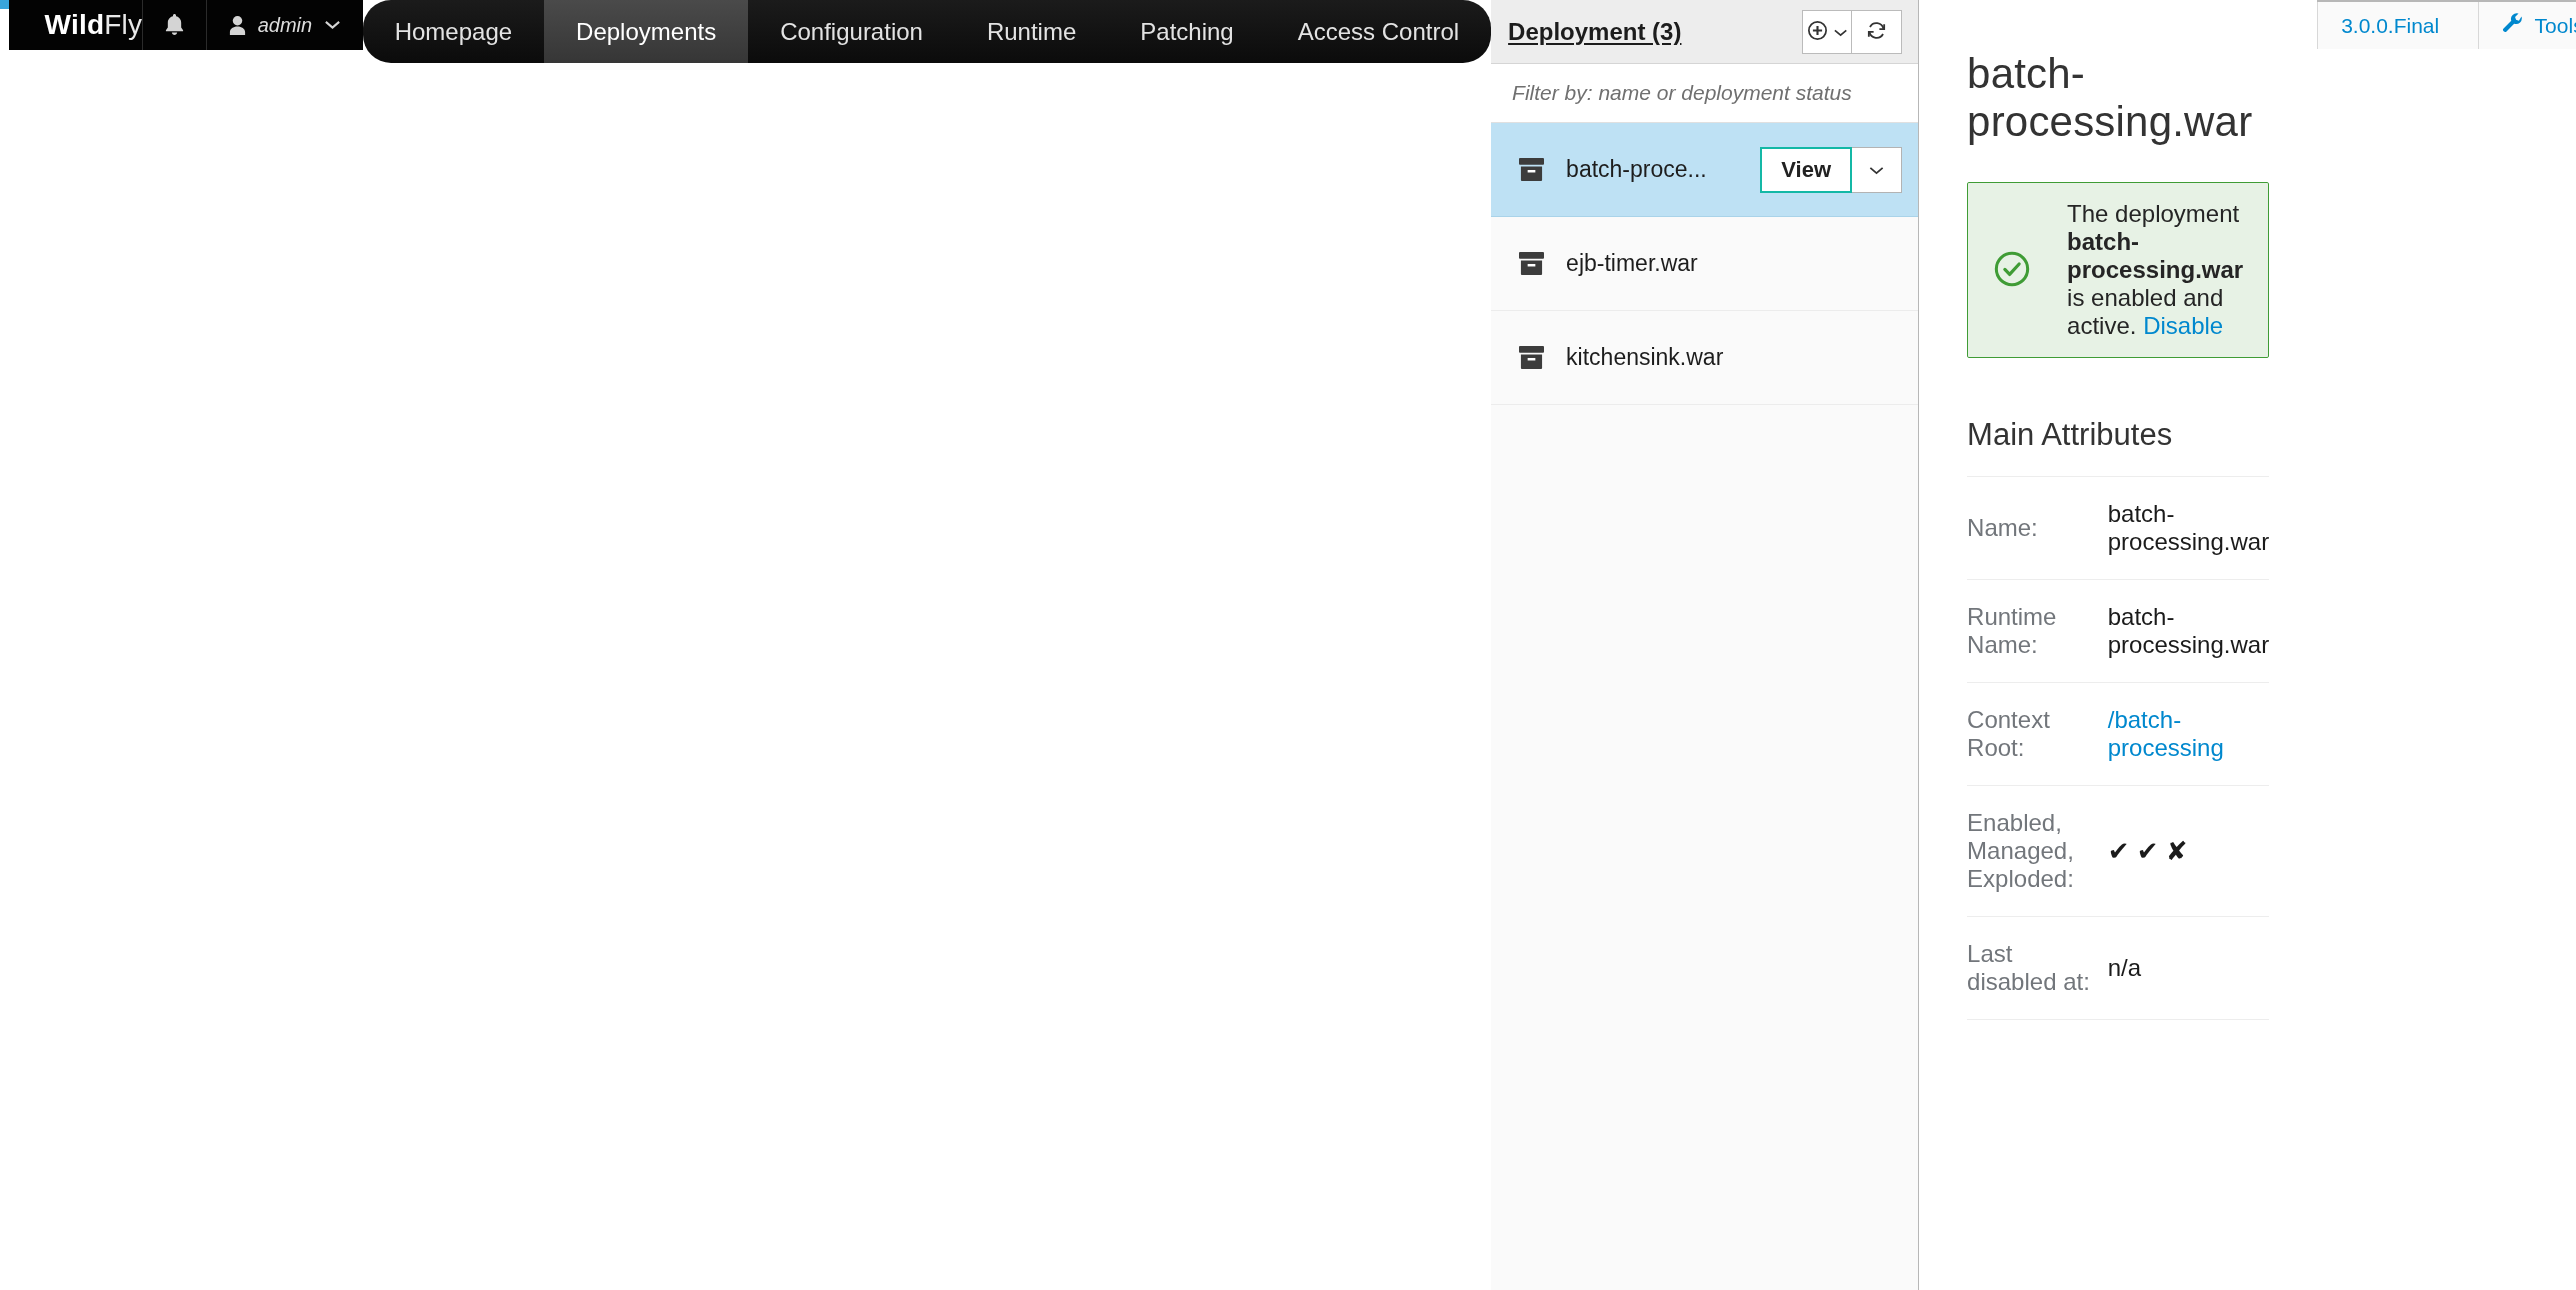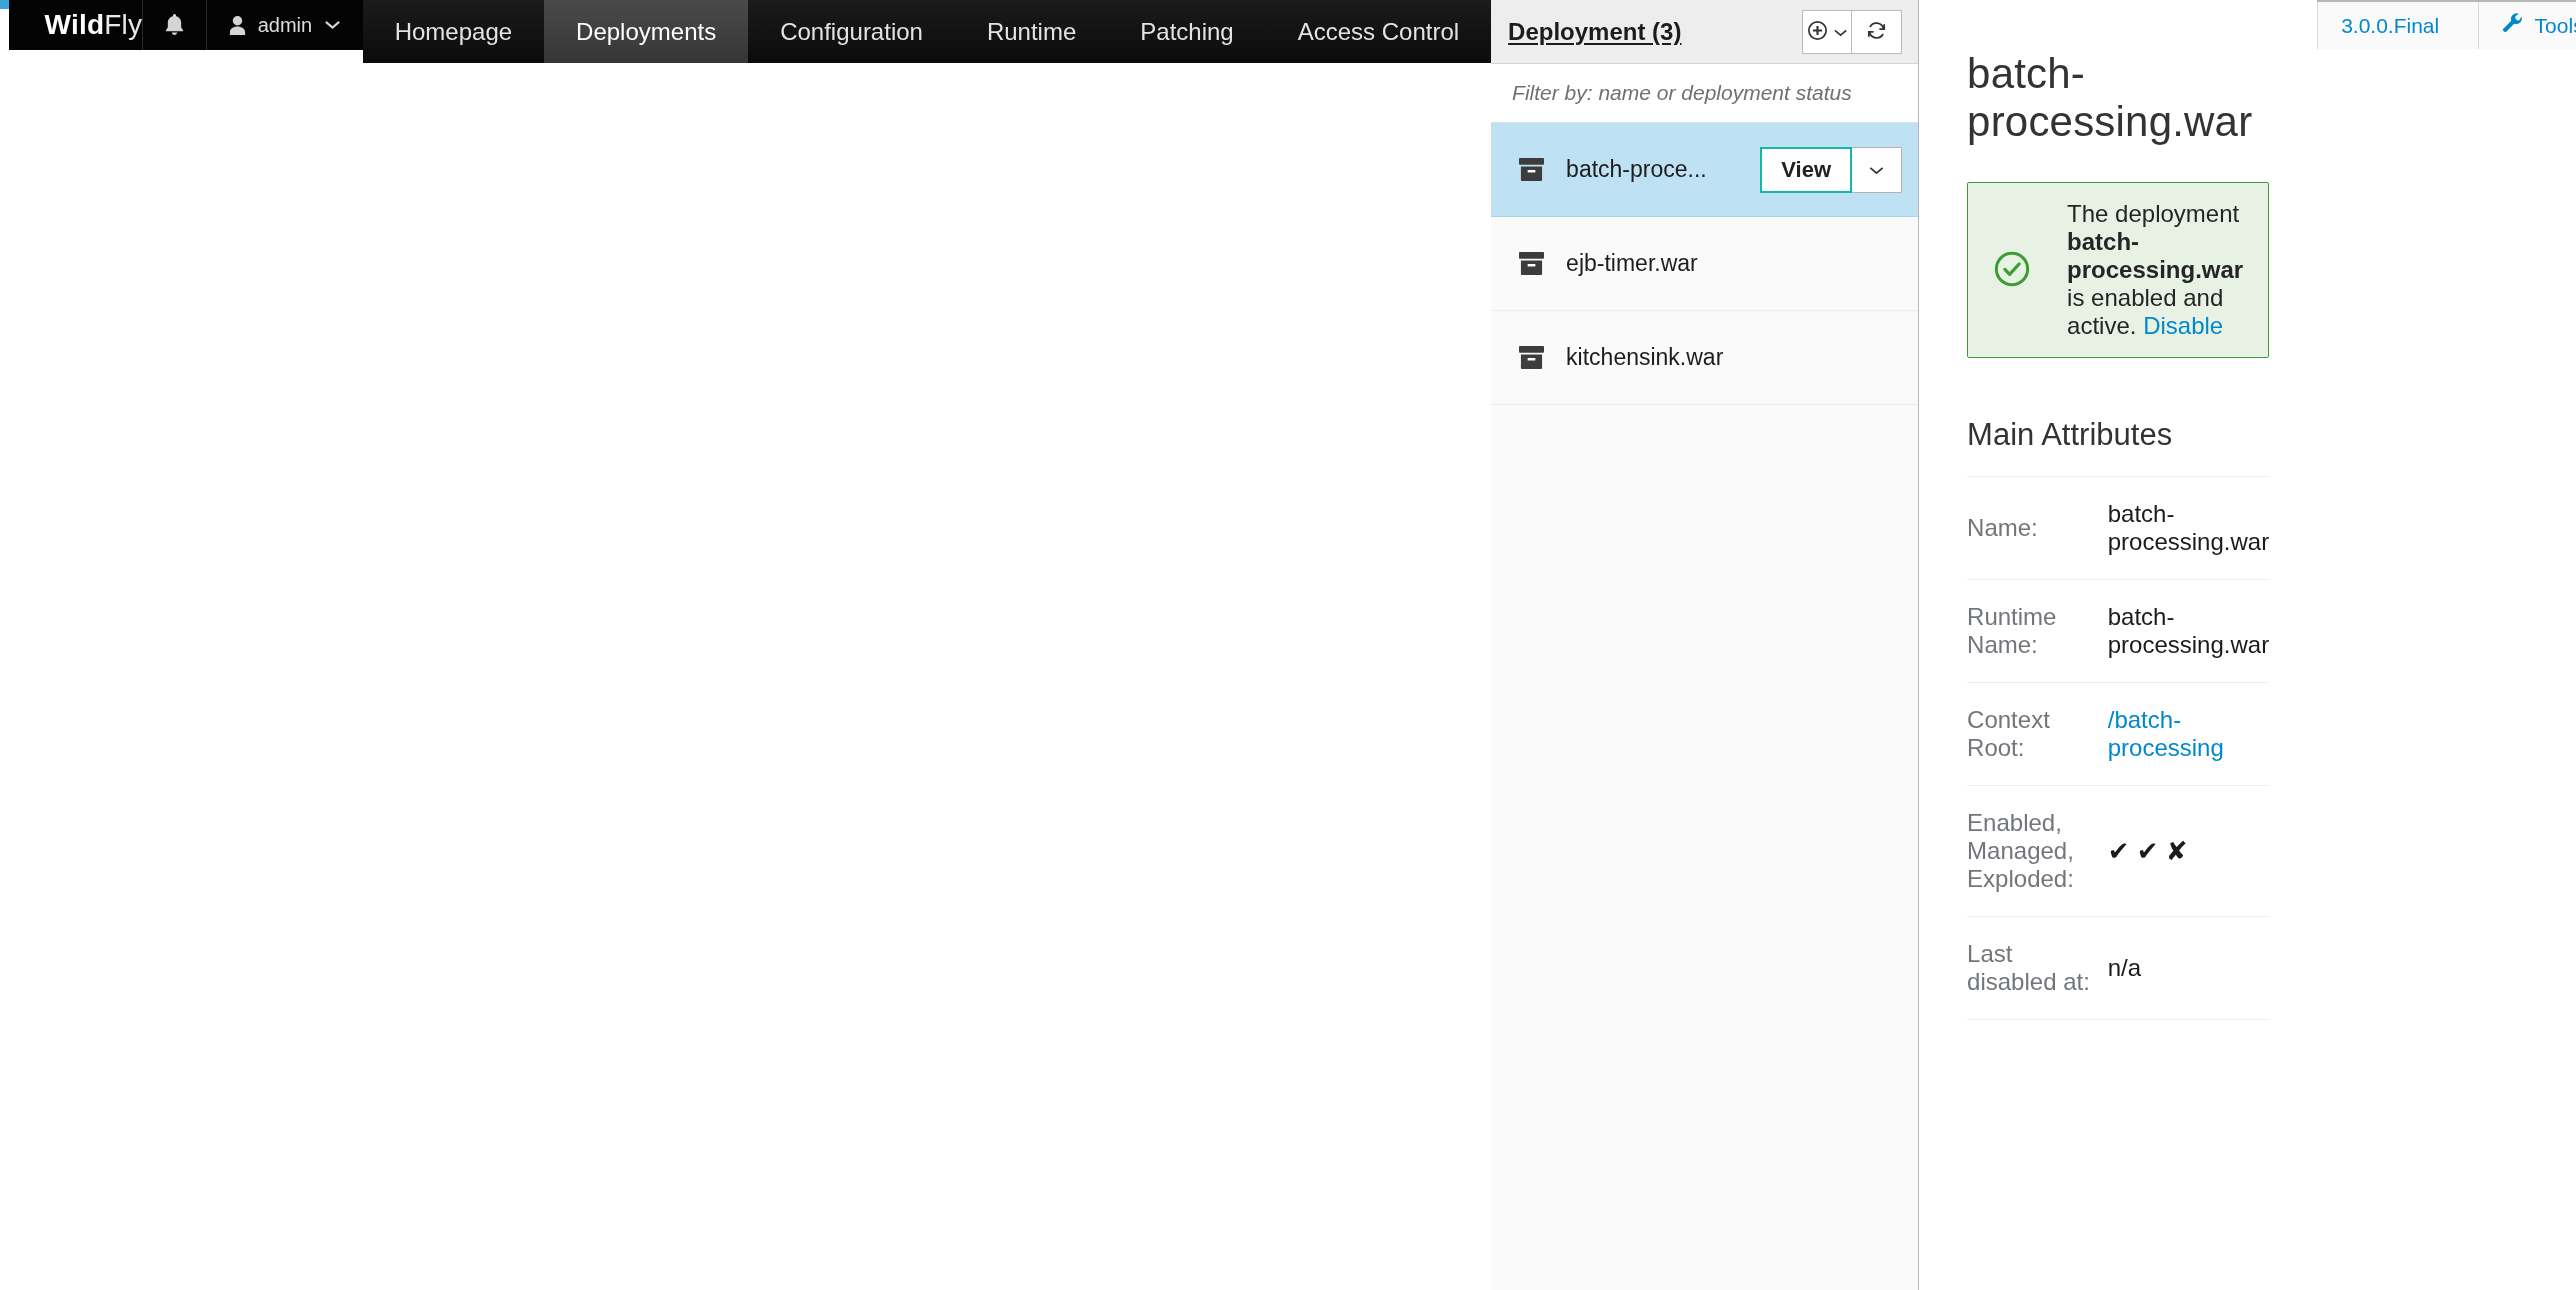--- a/index.html
+++ b/index.html
@@ -21,30 +21,31 @@
   }
   .brand {
     display: flex; align-items: center; padding-left: 36px; font-size: 28px;
     color: #e6e6e6; letter-spacing: 0.2px;
   }
   .brand .b1 { font-weight: 700; color: #fff; }
   .brand .b2 { font-weight: 400; color: #e8e8e8; }
   .masthead-right { margin-left: auto; display: flex; align-items: stretch; }
   .mh-item {
     display: flex; align-items: center; gap: 10.5px; padding: 0 21px;
-    border-left: 1px solid #2b2b2b; color: #dcdcdc; font-size: 20px;
+    border-left: 1px solid #2b2b2b; color: #dcdcdc; font-size: 20px; font-style: italic;
   }
   .mh-item svg { display: block; }
   .chev { display: inline-block; }
 
   
   .nav {
     height: 63px; flex: 0 0 63px; background: #151515;
     display: flex; align-items: stretch;
     background-image: linear-gradient(#1b1b1b, #0b0b0b);
+    border-radius: 28px;
   }
   .nav-item {
     display: flex; align-items: center; padding: 0 32px;
     color: #e3e3e3; font-size: 24px; white-space: nowrap;
   }
   .nav-item.active {
     background: linear-gradient(#4a4a4a, #363636);
     color: #ffffff;
   }
 

